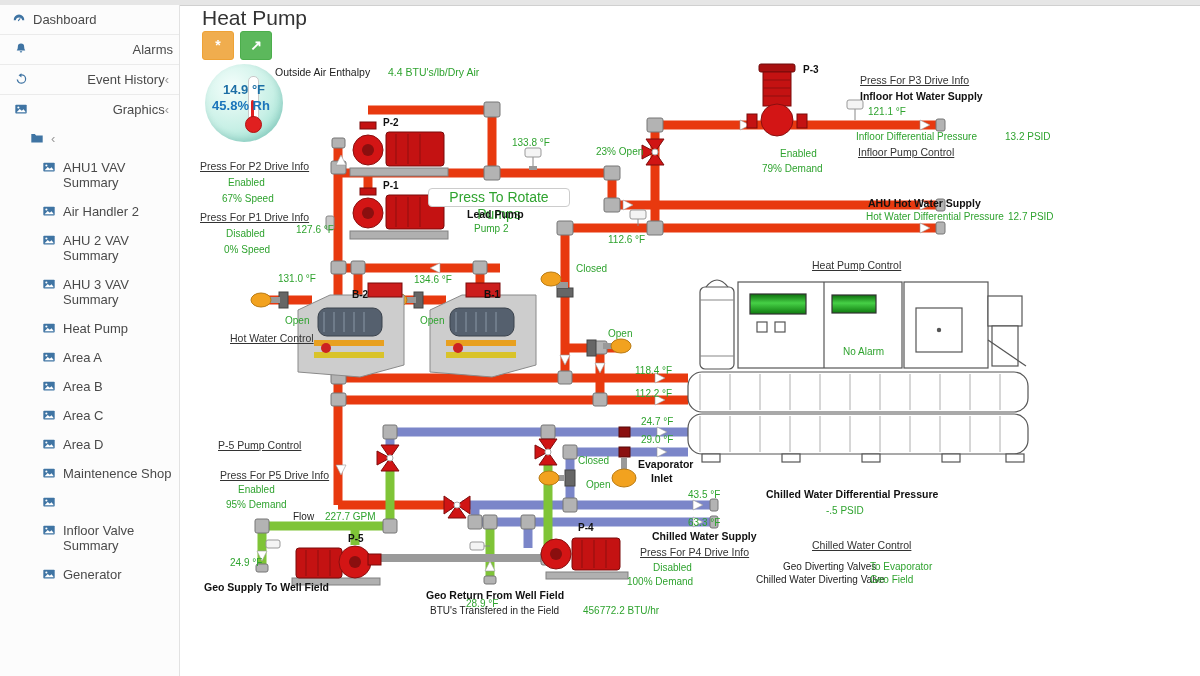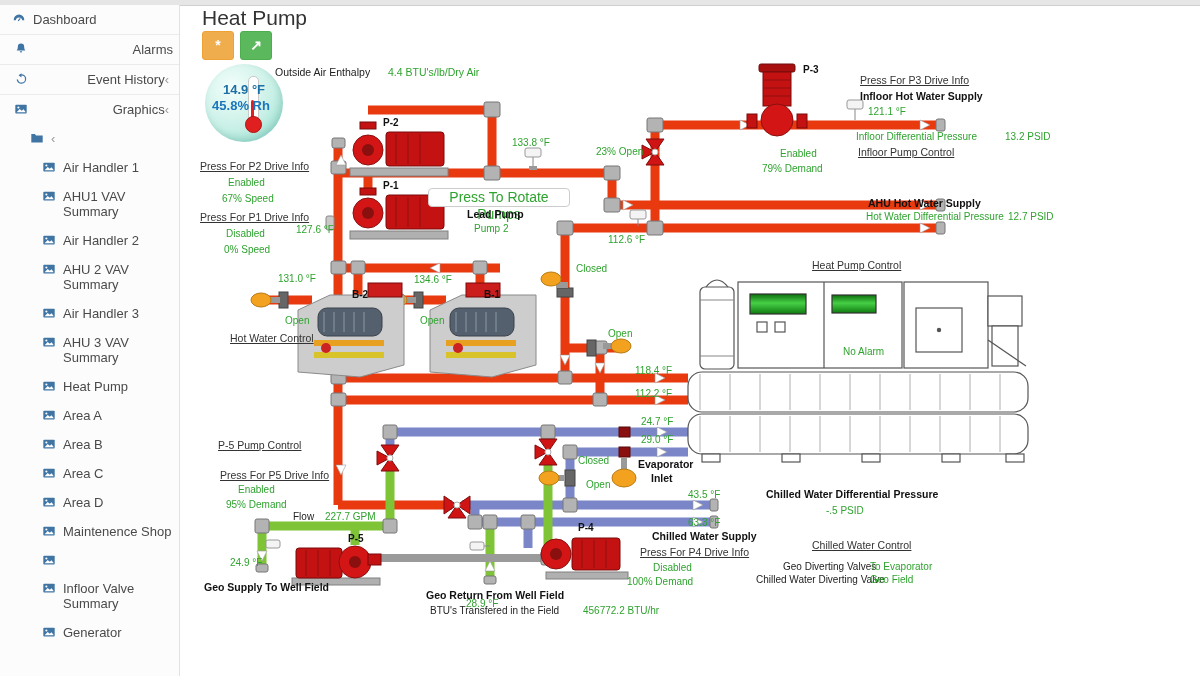--- a/index.html
+++ b/index.html
@@ -78,53 +78,37 @@
             <path d="M1.5 3.5h4L7 5h7.5V13h-13z" fill="#3f74a3"></path>
           </svg></span>
         <span class="chev">‹</span>
       </div>
       <div class="nav-item ind2">
         <span class="nav-icon"><svg viewBox="0 0 16 16" width="14" height="14">
             <rect x="1.5" y="3" width="13" height="10" rx="1" fill="#3f74a3"></rect>
             <circle cx="5" cy="6.3" r="1.2" fill="#fff"></circle>
             <path d="M3 11.6 6.5 8l2.4 2 2-1.8 2.6 3.4z" fill="#fff"></path>
           </svg></span>
-        <span class="nav-label">Air Handler 1</span>
-      </div>
-      <div class="nav-item ind2">
-        <span class="nav-icon"><svg viewBox="0 0 16 16" width="14" height="14">
-            <rect x="1.5" y="3" width="13" height="10" rx="1" fill="#3f74a3"></rect>
-            <circle cx="5" cy="6.3" r="1.2" fill="#fff"></circle>
-            <path d="M3 11.6 6.5 8l2.4 2 2-1.8 2.6 3.4z" fill="#fff"></path>
-          </svg></span>
         <span class="nav-label">AHU1 VAV Summary</span>
       </div>
       <div class="nav-item ind2">
         <span class="nav-icon"><svg viewBox="0 0 16 16" width="14" height="14">
             <rect x="1.5" y="3" width="13" height="10" rx="1" fill="#3f74a3"></rect>
             <circle cx="5" cy="6.3" r="1.2" fill="#fff"></circle>
             <path d="M3 11.6 6.5 8l2.4 2 2-1.8 2.6 3.4z" fill="#fff"></path>
           </svg></span>
         <span class="nav-label">Air Handler 2</span>
       </div>
       <div class="nav-item ind2">
         <span class="nav-icon"><svg viewBox="0 0 16 16" width="14" height="14">
             <rect x="1.5" y="3" width="13" height="10" rx="1" fill="#3f74a3"></rect>
             <circle cx="5" cy="6.3" r="1.2" fill="#fff"></circle>
             <path d="M3 11.6 6.5 8l2.4 2 2-1.8 2.6 3.4z" fill="#fff"></path>
           </svg></span>
         <span class="nav-label">AHU 2 VAV Summary</span>
-      </div>
-      <div class="nav-item ind2">
-        <span class="nav-icon"><svg viewBox="0 0 16 16" width="14" height="14">
-            <rect x="1.5" y="3" width="13" height="10" rx="1" fill="#3f74a3"></rect>
-            <circle cx="5" cy="6.3" r="1.2" fill="#fff"></circle>
-            <path d="M3 11.6 6.5 8l2.4 2 2-1.8 2.6 3.4z" fill="#fff"></path>
-          </svg></span>
-        <span class="nav-label">Air Handler 3</span>
       </div>
       <div class="nav-item ind2">
         <span class="nav-icon"><svg viewBox="0 0 16 16" width="14" height="14">
             <rect x="1.5" y="3" width="13" height="10" rx="1" fill="#3f74a3"></rect>
             <circle cx="5" cy="6.3" r="1.2" fill="#fff"></circle>
             <path d="M3 11.6 6.5 8l2.4 2 2-1.8 2.6 3.4z" fill="#fff"></path>
           </svg></span>
         <span class="nav-label">AHU 3 VAV Summary</span>
       </div>
       <div class="nav-item ind2">

